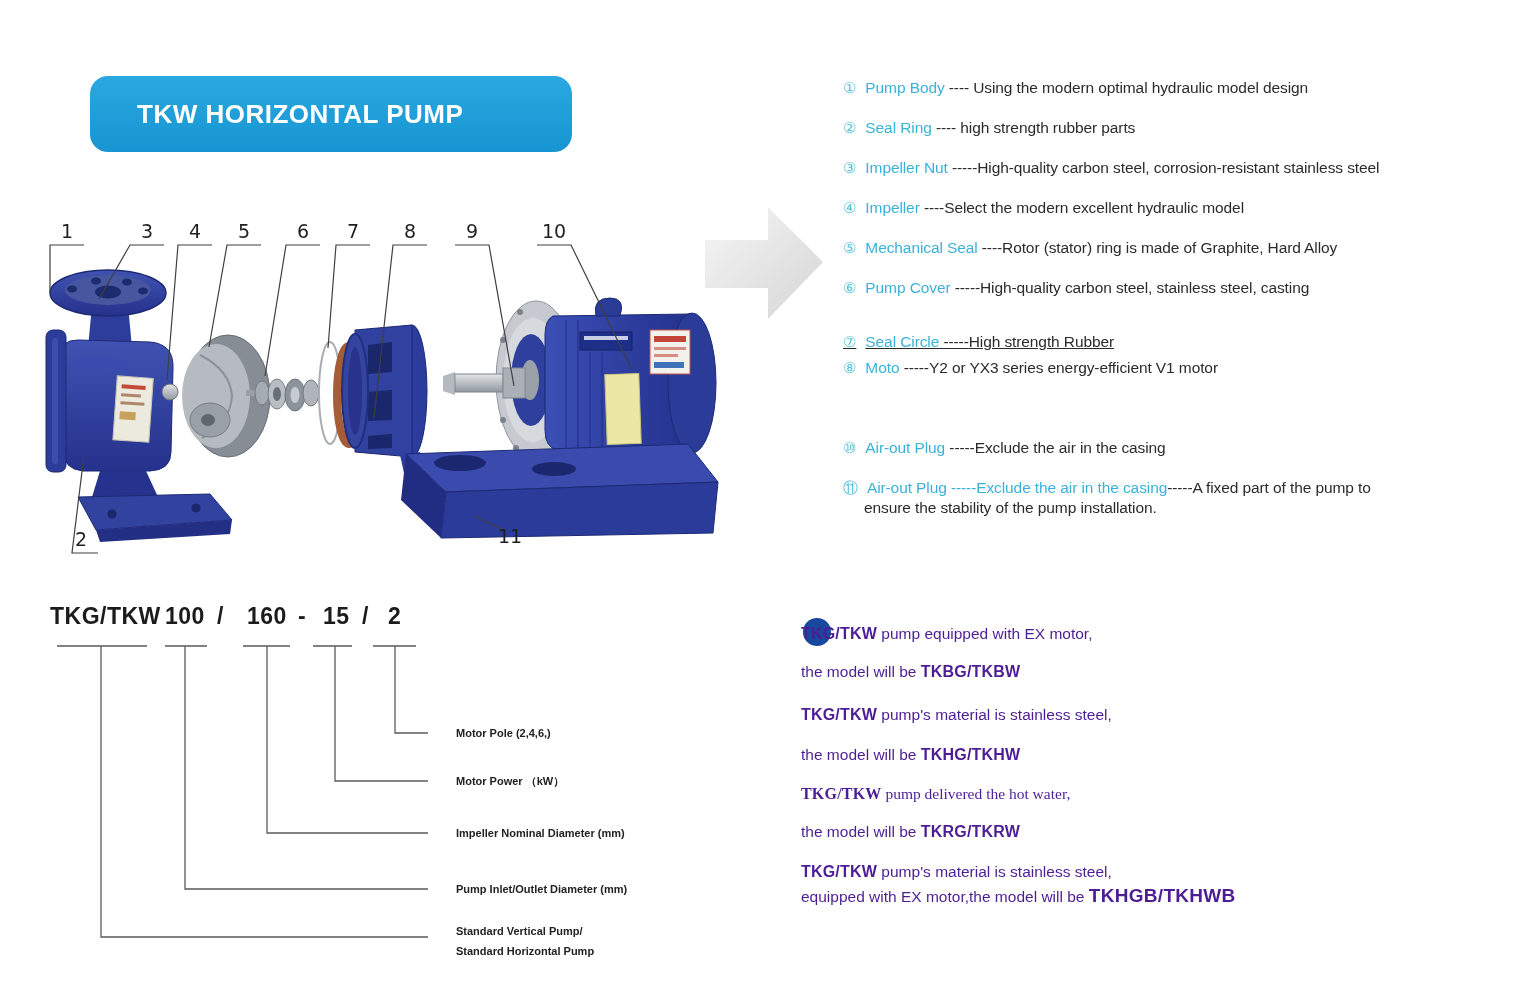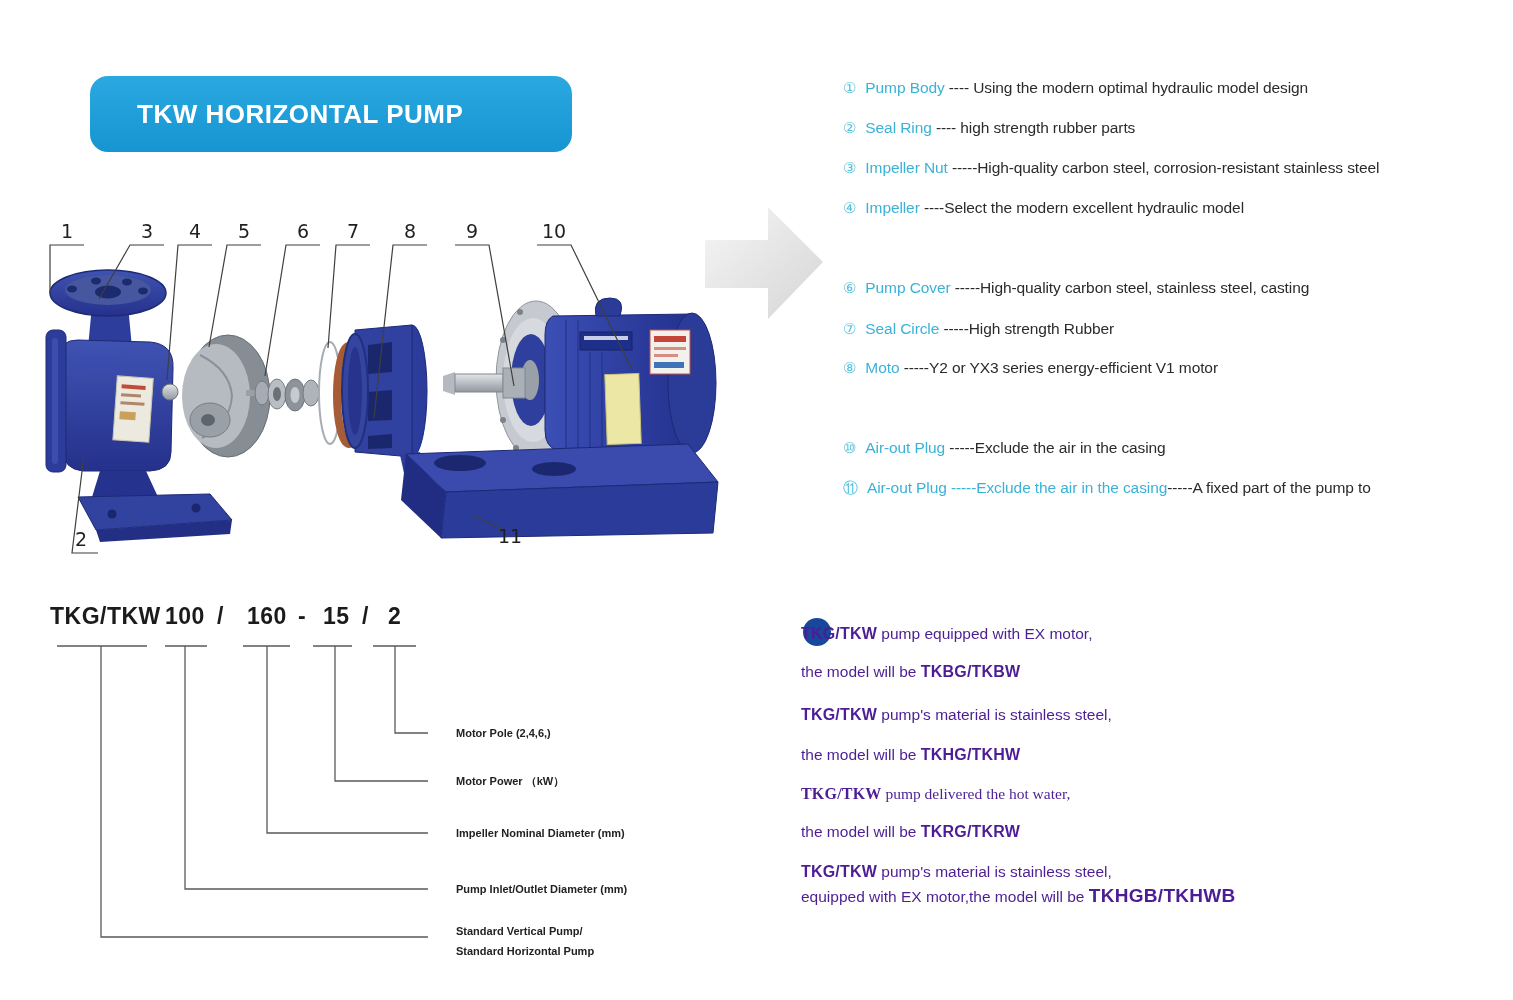--- a/index.html
+++ b/index.html
@@ -196,25 +196,26 @@
     <span class="callout" style="left: 472px; top: 231px;">9</span>
     <span class="callout" style="left: 554px; top: 231px;">10</span>
     <span class="callout" style="left: 510px; top: 536px;">11</span>
   </div>
 
 <div id="parts-list">
     <div class="prow" style="top: 78px;"><span class="pnum">①</span><span class="pname">Pump Body</span><span class="pdash"> ---- </span><span class="pdesc">Using the modern optimal hydraulic model design</span></div>
     <div class="prow" style="top: 118px;"><span class="pnum">②</span><span class="pname">Seal Ring</span><span class="pdash"> ---- </span><span class="pdesc">high strength rubber parts</span></div>
     <div class="prow" style="top: 158px;"><span class="pnum">③</span><span class="pname">Impeller Nut</span><span class="pdash"> -----</span><span class="pdesc">High-quality carbon steel, corrosion-resistant stainless steel</span></div>
     <div class="prow" style="top: 198px;"><span class="pnum">④</span><span class="pname">Impeller</span><span class="pdash"> ----</span><span class="pdesc">Select the modern excellent hydraulic model</span></div>
+    <div class="prow" style="top: 238px;"><span class="pnum">⑤</span><span class="pname">Mechanical Seal</span><span class="pdash"> ----</span><span class="pdesc">Rotor (stator) ring is made of Graphite, Hard Alloy</span></div>
     <div class="prow" style="top: 278px;"><span class="pnum">⑥</span><span class="pname">Pump Cover</span><span class="pdash"> -----</span><span class="pdesc">High-quality carbon steel, stainless steel, casting</span></div>
-    <div class="prow" style="top: 319px;"><span class="pnum">⑦</span><span class="pname">Seal Circle</span><span class="pdash"> -----</span><span class="pdesc">High strength Rubber</span></div>
+    <div class="prow" style="top: 332px; text-decoration: underline;"><span class="pnum">⑦</span><span class="pname">Seal Circle</span><span class="pdash"> -----</span><span class="pdesc">High strength Rubber</span></div>
     <div class="prow" style="top: 358px;"><span class="pnum">⑧</span><span class="pname">Moto</span><span class="pdash"> -----</span><span class="pdesc">Y2 or YX3 series energy-efficient V1 motor</span></div>
     <div class="prow" style="top: 438px;"><span class="pnum">⑩</span><span class="pname">Air-out Plug</span><span class="pdash"> -----</span><span class="pdesc">Exclude the air in the casing</span></div>
-    <div class="prow" style="top: 478px;"><span class="pnum">⑪</span><span class="pname">Air-out Plug -----Exclude the air in the casing</span><span class="pdash">-----</span><span class="pdesc">A fixed part of the pump to</span></div>
+    <div class="prow" style="top: 478px;"><span class="pnum">⑪</span><span class="pname">Air-out Plug -----Exclude the air in the casing</span><span class="pdash">-----</span><span class="pdesc">A fixed part of the pump to</span><div class="pdesc2">ensure the stability of the pump installation.</div></div>
   </div>
 
 <div id="model-code">
     <span class="mseg" style="left: 50px;">TKG/TKW</span>
     <span class="mseg" style="left: 165px;">100</span>
     <span class="mseg" style="left: 217px;">/</span>
     <span class="mseg" style="left: 247px;">160</span>
     <span class="mseg" style="left: 298px;">-</span>
     <span class="mseg" style="left: 323px;">15</span>
     <span class="mseg" style="left: 362px;">/</span>

